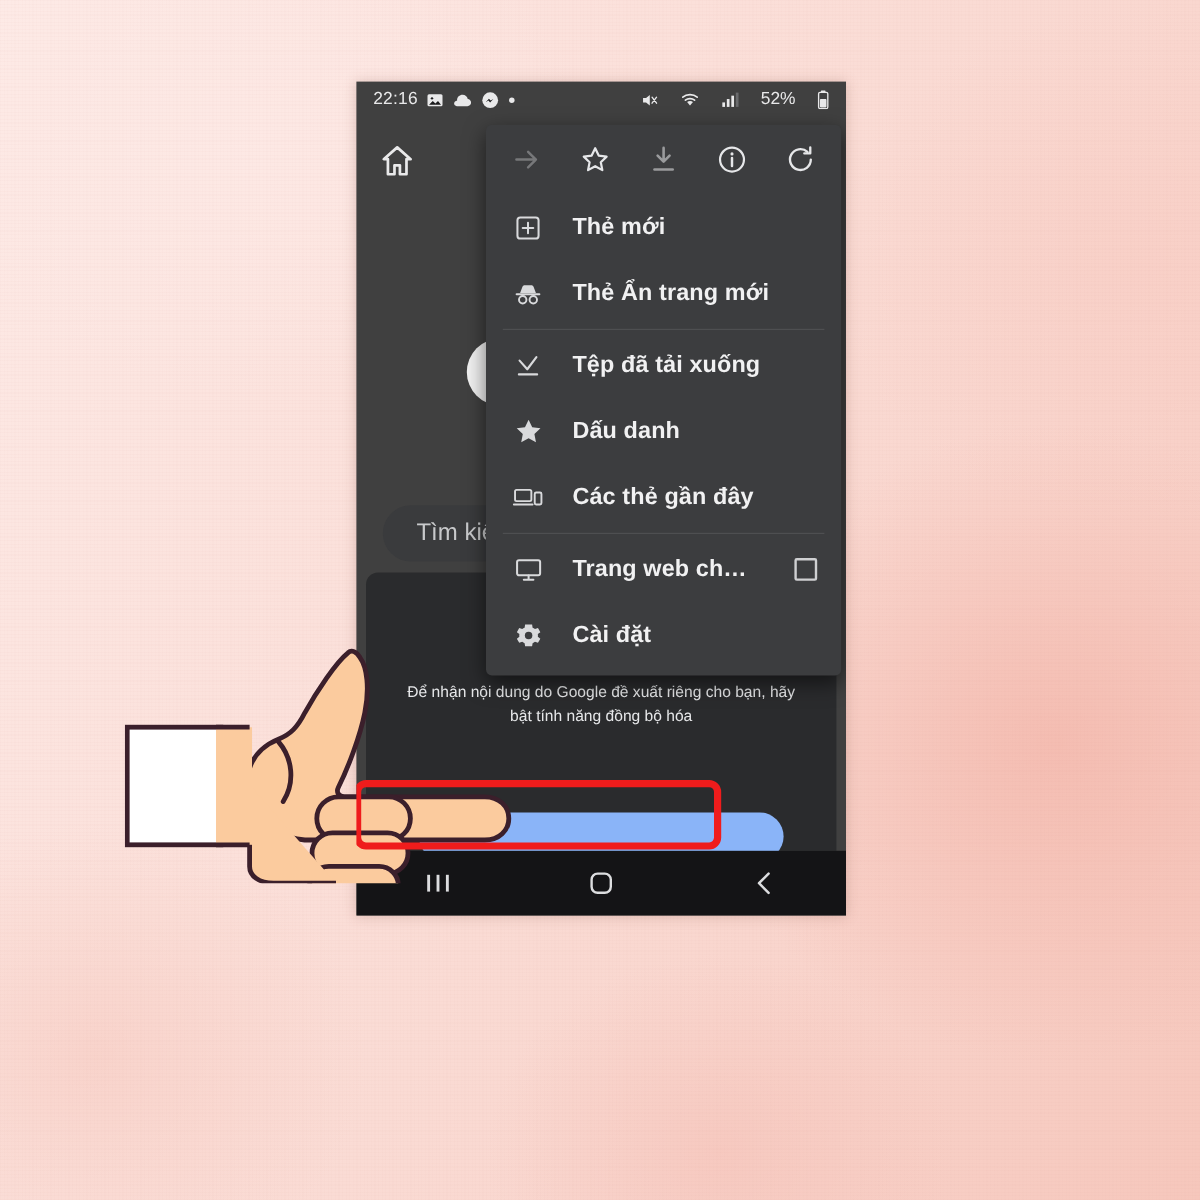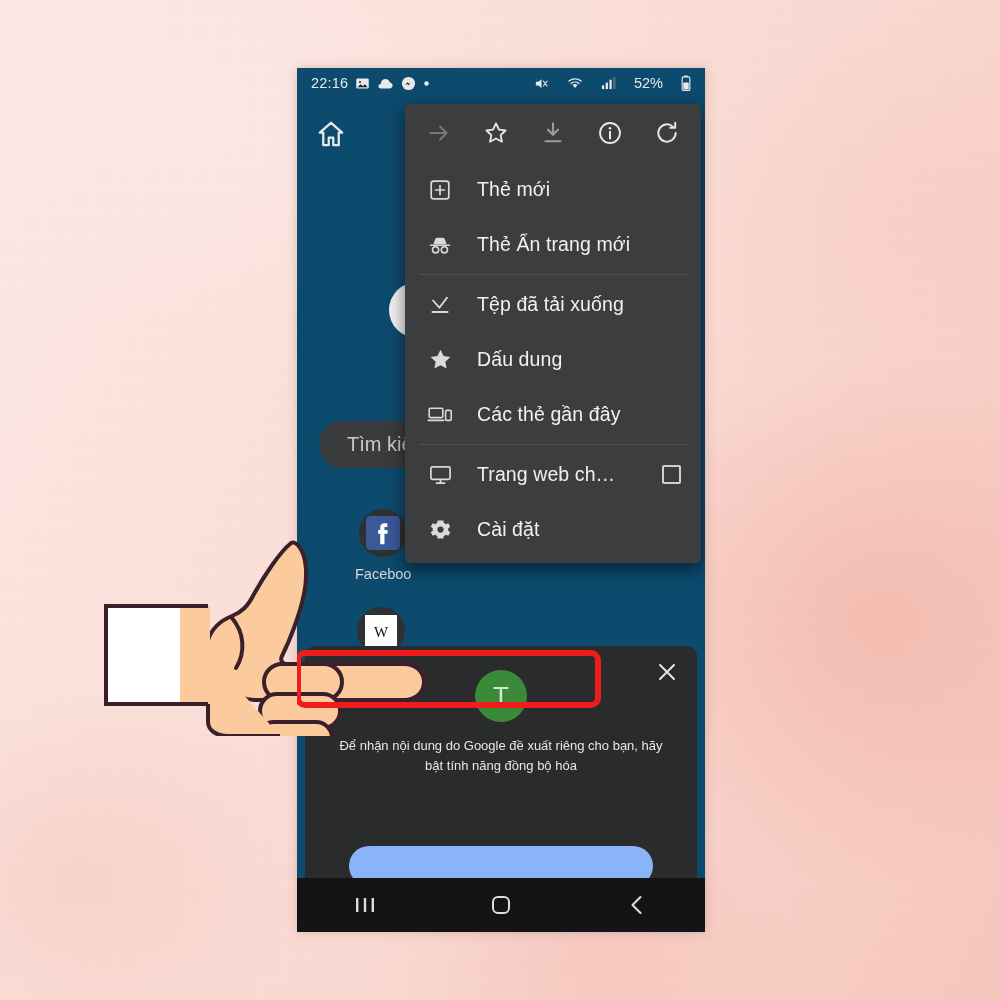--- a/index.html
+++ b/index.html
@@ -23,22 +23,22 @@
   }
   #backdrop-grain {
     position:absolute; inset:0; opacity:0.20;
     background-image:
       repeating-linear-gradient(0deg, rgba(210,150,140,0.16) 0 1px, transparent 1px 3px),
       repeating-linear-gradient(90deg, rgba(210,150,140,0.13) 0 1px, transparent 1px 3px);
   }
 
   
   #phone {
-    position:absolute; left:297px; top:68px; width:408px; height:864px;
-    background:#0c4a6e; overflow:hidden;
+    position:absolute; left:297px; top:68px; width:408px; height:695px;
+    background:#404040; overflow:hidden;
     box-shadow: 0 0 10px rgba(120,70,60,0.25);
   }
 
   
   #statusbar {
     position:absolute; left:0; top:0; width:100%; height:30px;
     display:flex; align-items:center; color:#e9e9ea; font-size:14.5px;
     padding:0 14px;
   }
   #statusbar .clock { letter-spacing:0.2px; }
@@ -96,21 +96,21 @@
     position:absolute; left:0; bottom:0; width:100%; height:54px;
     background:#141416; display:flex; align-items:center; justify-content:space-around;
   }
   #navbar .nav-btn { width:56px; height:40px; display:flex; align-items:center; justify-content:center; }
 
   
   #menu {
     position:absolute; left:108px; top:36px; width:296px;
     background:#3c3d3f; border-radius:5px;
     box-shadow: 0 6px 18px rgba(0,0,0,0.55);
-    padding-bottom:6px; overflow:hidden;
+    padding-bottom:6px; overflow:hidden;font-weight:bold;
   }
   #menu-toolbar {
     display:flex; align-items:center; justify-content:space-around;
     height:58px; padding:0 6px;
   }
   #menu-toolbar .tb { width:34px; height:34px; display:flex; align-items:center; justify-content:center; }
   .menu-item {
     display:flex; align-items:center; height:55px; padding:0 0 0 22px;
     color:#f1f1f2; font-size:19.5px; white-space:nowrap; position:relative;
   }
@@ -336,21 +336,21 @@
       </span>
       <span class="mi-label">Tệp đã tải xuống</span>
     </div>
 
     <div class="menu-item">
       <span class="mi-icon">
         <svg width="25" height="25" viewBox="0 0 24 24">
             <path d="M12 2.6l2.9 6.1 6.6.85-4.85 4.6 1.25 6.5L12 17.45 6.1 20.65l1.25-6.5L2.5 9.55l6.6-.85z" fill="#d9dadc"></path>
           </svg>
       </span>
-      <span class="mi-label">Dấu dung</span>
+      <span class="mi-label">Dấu danh</span>
     </div>
 
     <div class="menu-item">
       <span class="mi-icon">
         <svg width="26" height="22" viewBox="0 0 26 22">
             <rect x="2.2" y="4.2" width="13.6" height="9.4" rx="1.3" fill="none" stroke="#d9dadc" stroke-width="1.6"></rect>
             <path d="M1.2 16.4h15.6" stroke="#d9dadc" stroke-width="1.6" stroke-linecap="round"></path>
             <rect x="18.6" y="6.4" width="5.6" height="10" rx="1.2" fill="none" stroke="#d9dadc" stroke-width="1.6"></rect>
           </svg>
       </span>

